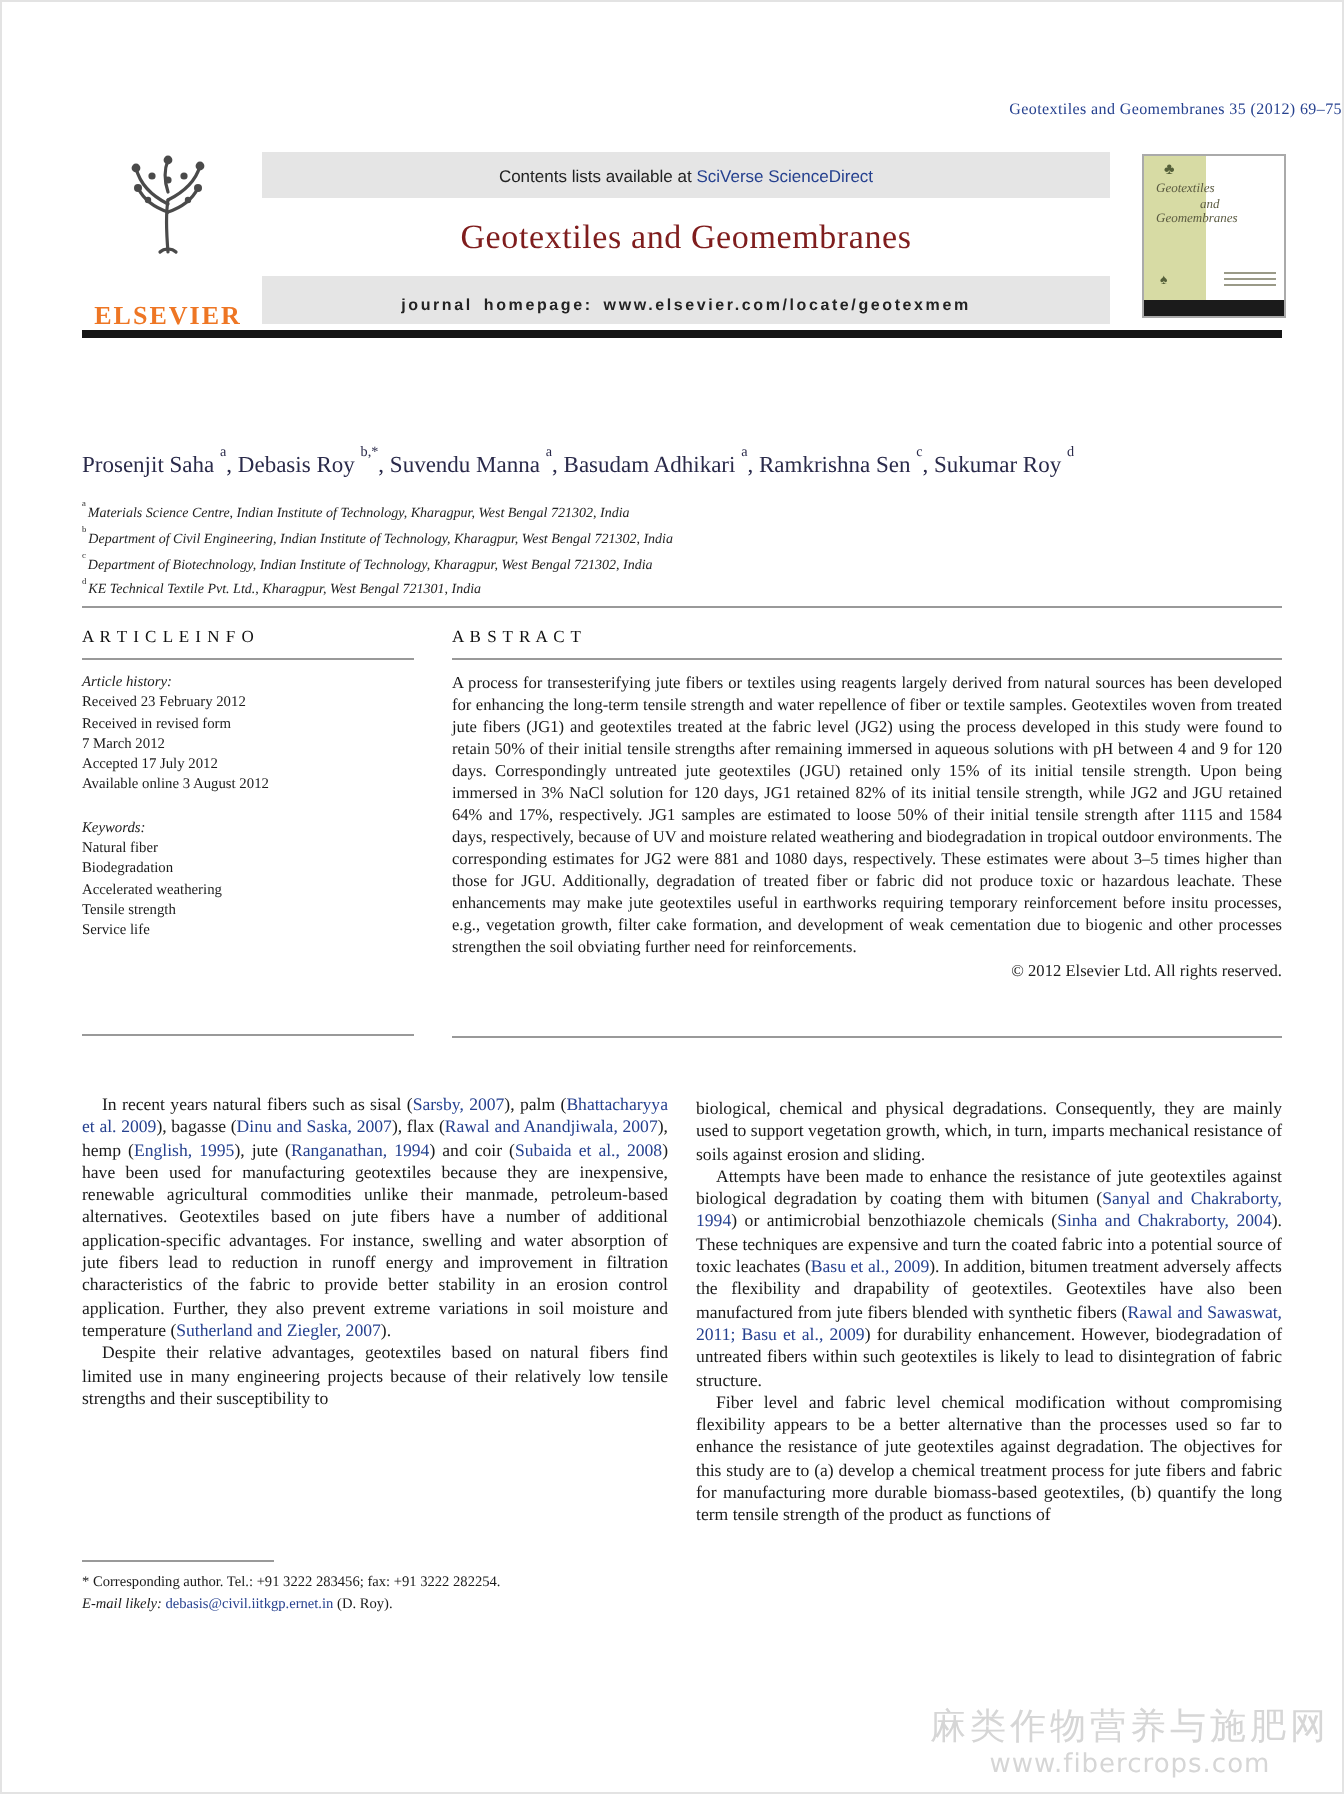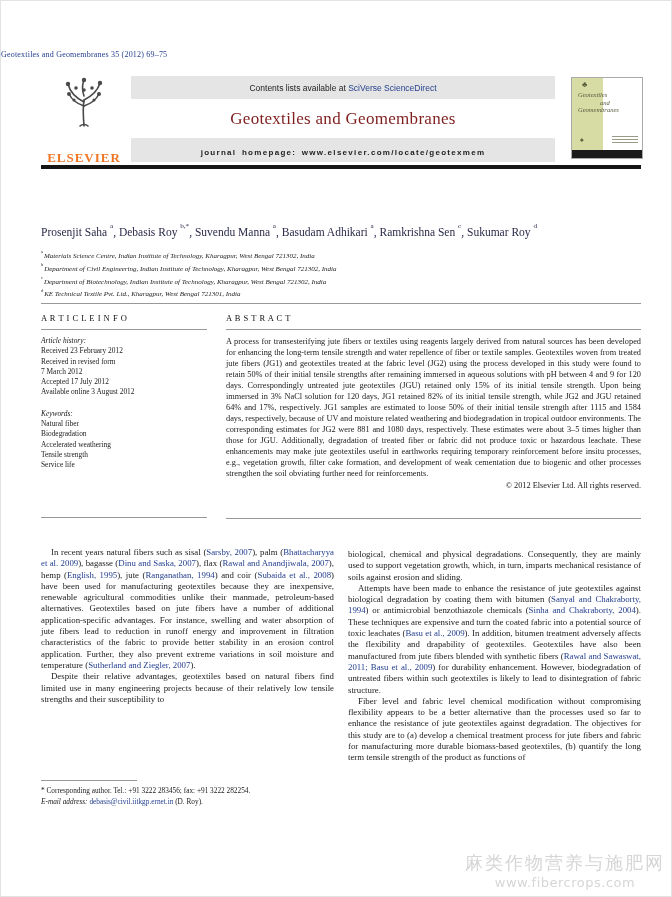--- a/index.html
+++ b/index.html
@@ -3,21 +3,21 @@
 <meta charset="utf-8">
 <style>
   * { margin:0; padding:0; box-sizing:border-box; }
   html,body { background:#ffffff; }
   .page {
     position:relative; width:672px; height:897px; background:#fff;
     font-family:"Liberation Serif", serif; color:#1a1a1a; overflow:hidden;
     border:1px solid #e3e3e3;
   }
   .jref {
-    position:absolute; top:49px; left:0; width:100%; text-align:left;
+    position:absolute; top:49px; left:0; width:100%; text-align:right;
     font-size:8px; color:#26418f; letter-spacing:.2px;
   }
   
   .header { position:absolute; left:40px; top:75px; width:600px; height:86px; }
   .logo { position:absolute; left:0; top:0; width:86px; height:86px; text-align:center; }
   .logo svg { display:block; margin:0 auto; }
   .logo-text {
     font-family:"Liberation Serif", serif; font-weight:bold; color:#ee7624;
     font-size:13px; letter-spacing:1px; margin-top:18px;
   }
@@ -204,21 +204,21 @@
   <div class="body-right">
     <div class="para"><span>biological, chemical and physical degradations. Consequently, they are mainly used to support vegetation growth, which, in turn, imparts mechanical resistance of soils against erosion and sliding.</span></div>
     <div class="para indent"><span>Attempts have been made to enhance the resistance of jute geotextiles against biological degradation by coating them with bitumen (</span><span class="cite">Sanyal and Chakraborty, 1994</span><span>) or antimicrobial benzothiazole chemicals (</span><span class="cite">Sinha and Chakraborty, 2004</span><span>). These techniques are expensive and turn the coated fabric into a potential source of toxic leachates (</span><span class="cite">Basu et al., 2009</span><span>). In addition, bitumen treatment adversely affects the flexibility and drapability of geotextiles. Geotextiles have also been manufactured from jute fibers blended with synthetic fibers (</span><span class="cite">Rawal and Sawaswat, 2011; Basu et al., 2009</span><span>) for durability enhancement. However, biodegradation of untreated fibers within such geotextiles is likely to lead to disintegration of fabric structure.</span></div>
     <div class="para indent"><span>Fiber level and fabric level chemical modification without compromising flexibility appears to be a better alternative than the processes used so far to enhance the resistance of jute geotextiles against degradation. The objectives for this study are to (a) develop a chemical treatment process for jute fibers and fabric for manufacturing more durable biomass-based geotextiles, (b) quantify the long term tensile strength of the product as functions of</span></div>
   </div>
 
   <div class="footnote">
     <div class="fn-rule"></div>
     <div class="fn-line">* Corresponding author. Tel.: +91 3222 283456; fax: +91 3222 282254.</div>
     <div class="fn-line">
-      <span class="italic">E-mail address: </span><span class="link">debasis@civil.iitkgp.ernet.in</span><span> (D. Roy).</span>
+      <span class="italic">E-mail likely: </span><span class="link">debasis@civil.iitkgp.ernet.in</span><span> (D. Roy).</span>
     </div>
   </div>
 
 
   <div class="watermark">
     <div class="wm-cn">麻类作物营养与施肥网</div>
     <div class="wm-url">www.fibercrops.com</div>
   </div>
 
 </div>

